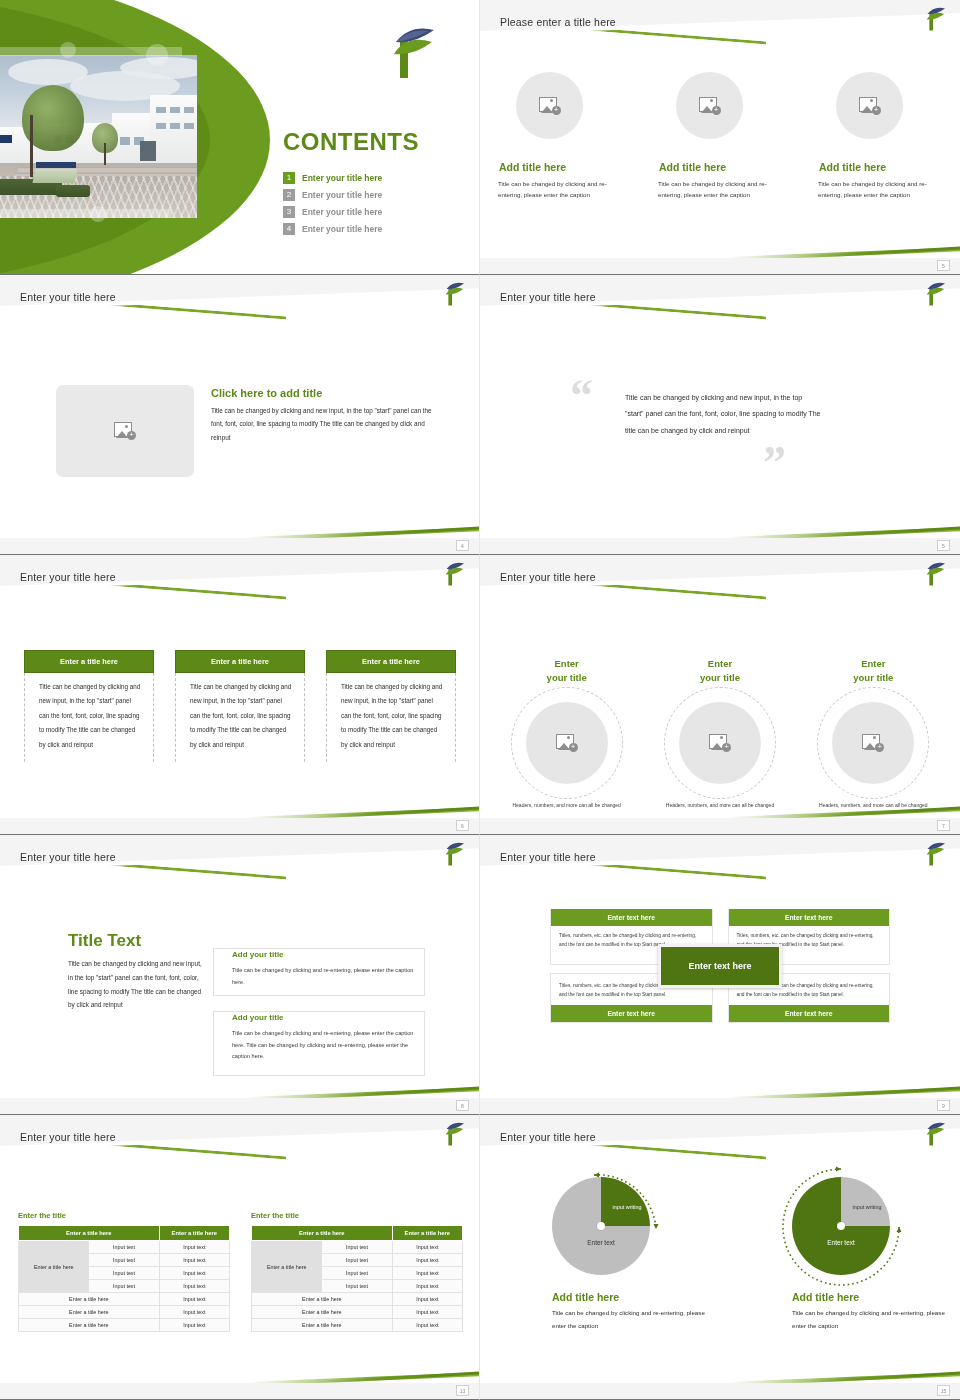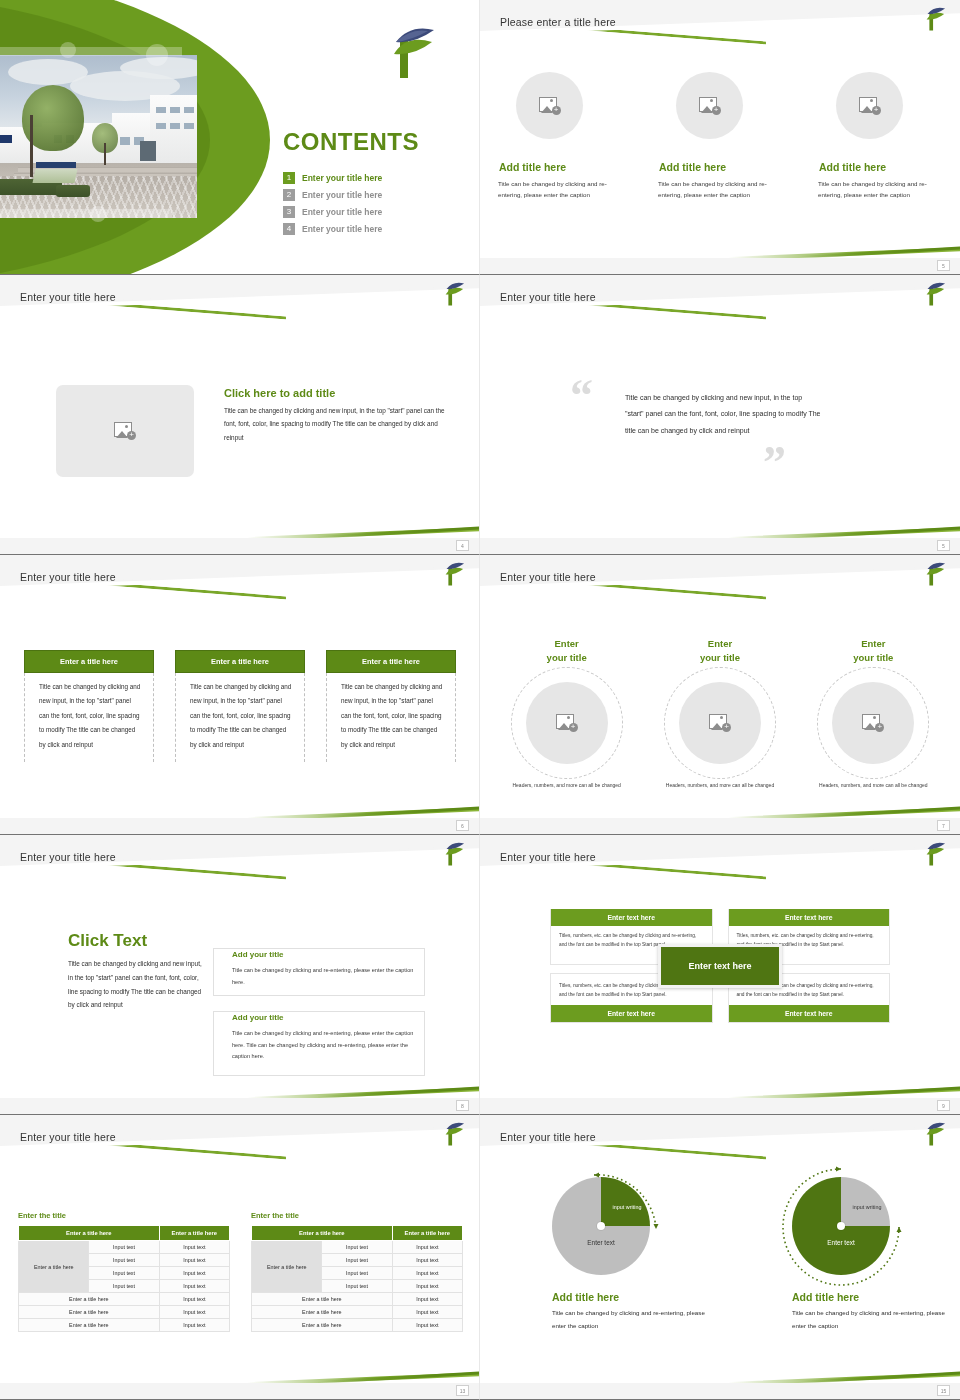--- a/index.html
+++ b/index.html
@@ -177,21 +177,21 @@
   }
   .s2-title { margin: 22px 0 5px 1px; font-size:10.5px; font-weight:bold; color:#5d8a16; }
   .s2-body { font-size:6.2px; color:#3b3b3b; line-height:1.85; }
 
   
   .s3-box {
     position:absolute; left:56px; top:110px; width:138px; height:92px;
     background:#e9e9e9; border-radius:7px;
     display:flex; align-items:center; justify-content:center;
   }
-  .s3-txt { position:absolute; left:224px; top:112px; width:230px; }
+  .s3-txt { position:absolute; left:211px; top:112px; width:230px; }
   .s3-h { font-size:11px; font-weight:bold; color:#5d8a16; margin-bottom:5px; }
   .s3-p { font-size:6.4px; color:#2e2e2e; line-height:2.1; }
 
   
   .q-mark { position:absolute; font-size:46px; color:#dcdcdc; font-weight:bold;
     font-family:"Liberation Serif", serif; line-height:1; }
   .q-open { left:90px; top:98px; }
   .q-close { left:283px; top:165px; }
   .q-body { position:absolute; left:145px; top:115px; width:196px;
     font-size:7px; color:#2e2e2e; line-height:2.35; }
@@ -205,21 +205,21 @@
     border:1px solid #4c7311;
   }
   .s5-body {
     border-left:1px dashed #c0c0c0; border-right:1px dashed #c0c0c0;
     padding:7px 12px 10px 14px;
     font-size:6.3px; color:#2e2e2e; line-height:2.3;
   }
 
   
   .s6-row { position:absolute; left:10px; top:82px; width:460px; display:flex; }
-  .s6-col { flex:1; position:relative; text-align:center; }
+  .s6-col { flex:1; position:relative; text-align:center;margin-top:20px; }
   .s6-title { font-size:9.5px; font-weight:bold; color:#5d8a16; line-height:1.45; }
   .s6-ring {
     position:relative; width:112px; height:112px; margin:2px auto 0;
     border-radius:50%; border:1px dashed #c8c8c8;
     display:flex; align-items:center; justify-content:center;
   }
   .s6-inner {
     width:82px; height:82px; border-radius:50%; background:#e6e6e6;
     display:flex; align-items:center; justify-content:center;
   }
@@ -614,21 +614,21 @@
     <div class="hdr-title">Enter your title here</div>
     <div class="hdr-logo">
       <svg width="24" height="26" viewBox="0 0 52 54">
         <path d="M16 52 L16 16 Q16 12 21 12 L24 12 L24 52 Z" fill="#5d8a16"></path>
         <path d="M10 28 Q22 8 48 16 Q30 30 10 28 Z" fill="#6c9c1f"></path>
         <path d="M12 16 Q26 -2 50 4 Q30 18 12 16 Z" fill="#3c4a7a"></path>
       </svg>
     </div>
 
     <div class="s7-left">
-      <div class="s7-h">Click Text</div>
+      <div class="s7-h">Title Text</div>
       <div class="s7-p">Title can be changed by clicking and new input, in the top "start" panel can the font, font, color, line spacing to modify The title can be changed by click and reinput</div>
     </div>
 
     <div class="s7-card s7-c1">
       <div class="ch">Add your title</div>
       <div class="cb">Title can be changed by clicking and re-entering, please enter the caption here.</div>
     </div>
     <div class="s7-card s7-c2">
       <div class="ch">Add your title</div>
       <div class="cb">Title can be changed by clicking and re-entering, please enter the caption here. Title can be changed by clicking and re-entering, please enter the caption here.</div>

